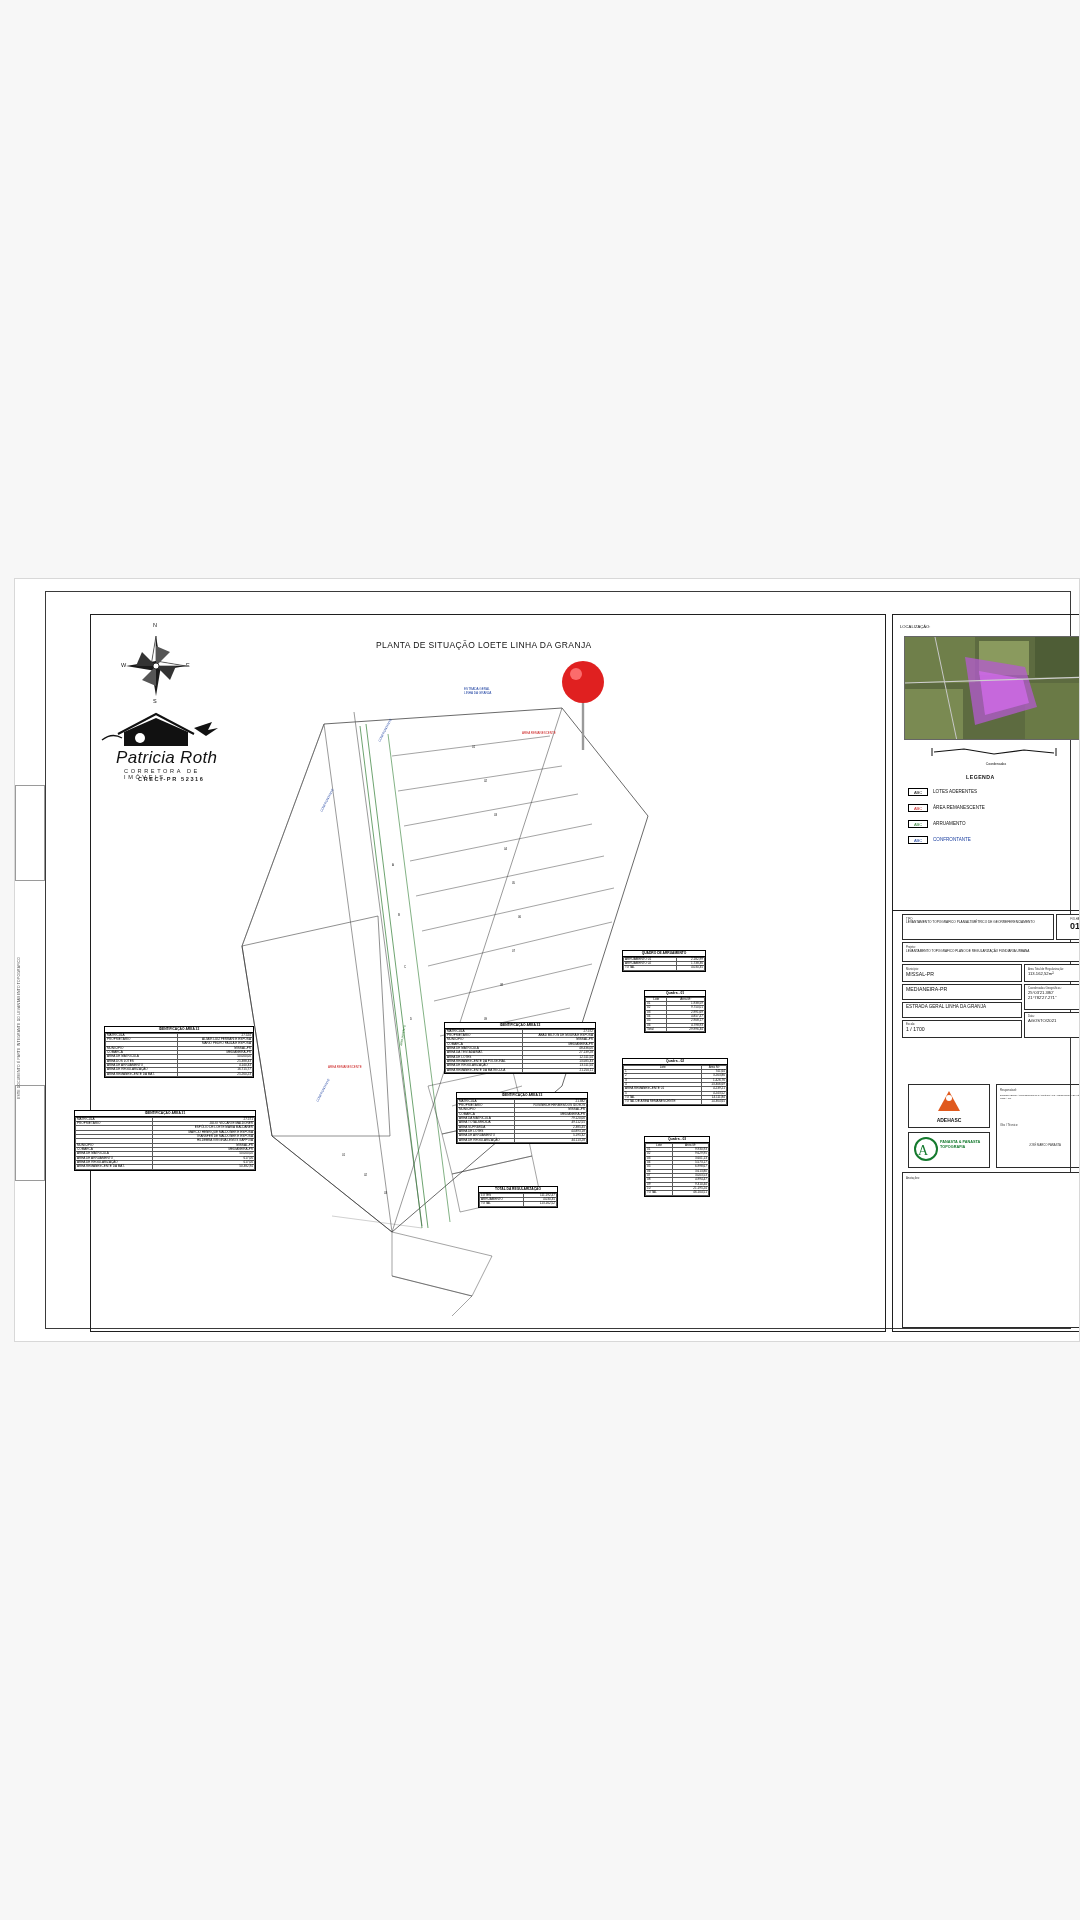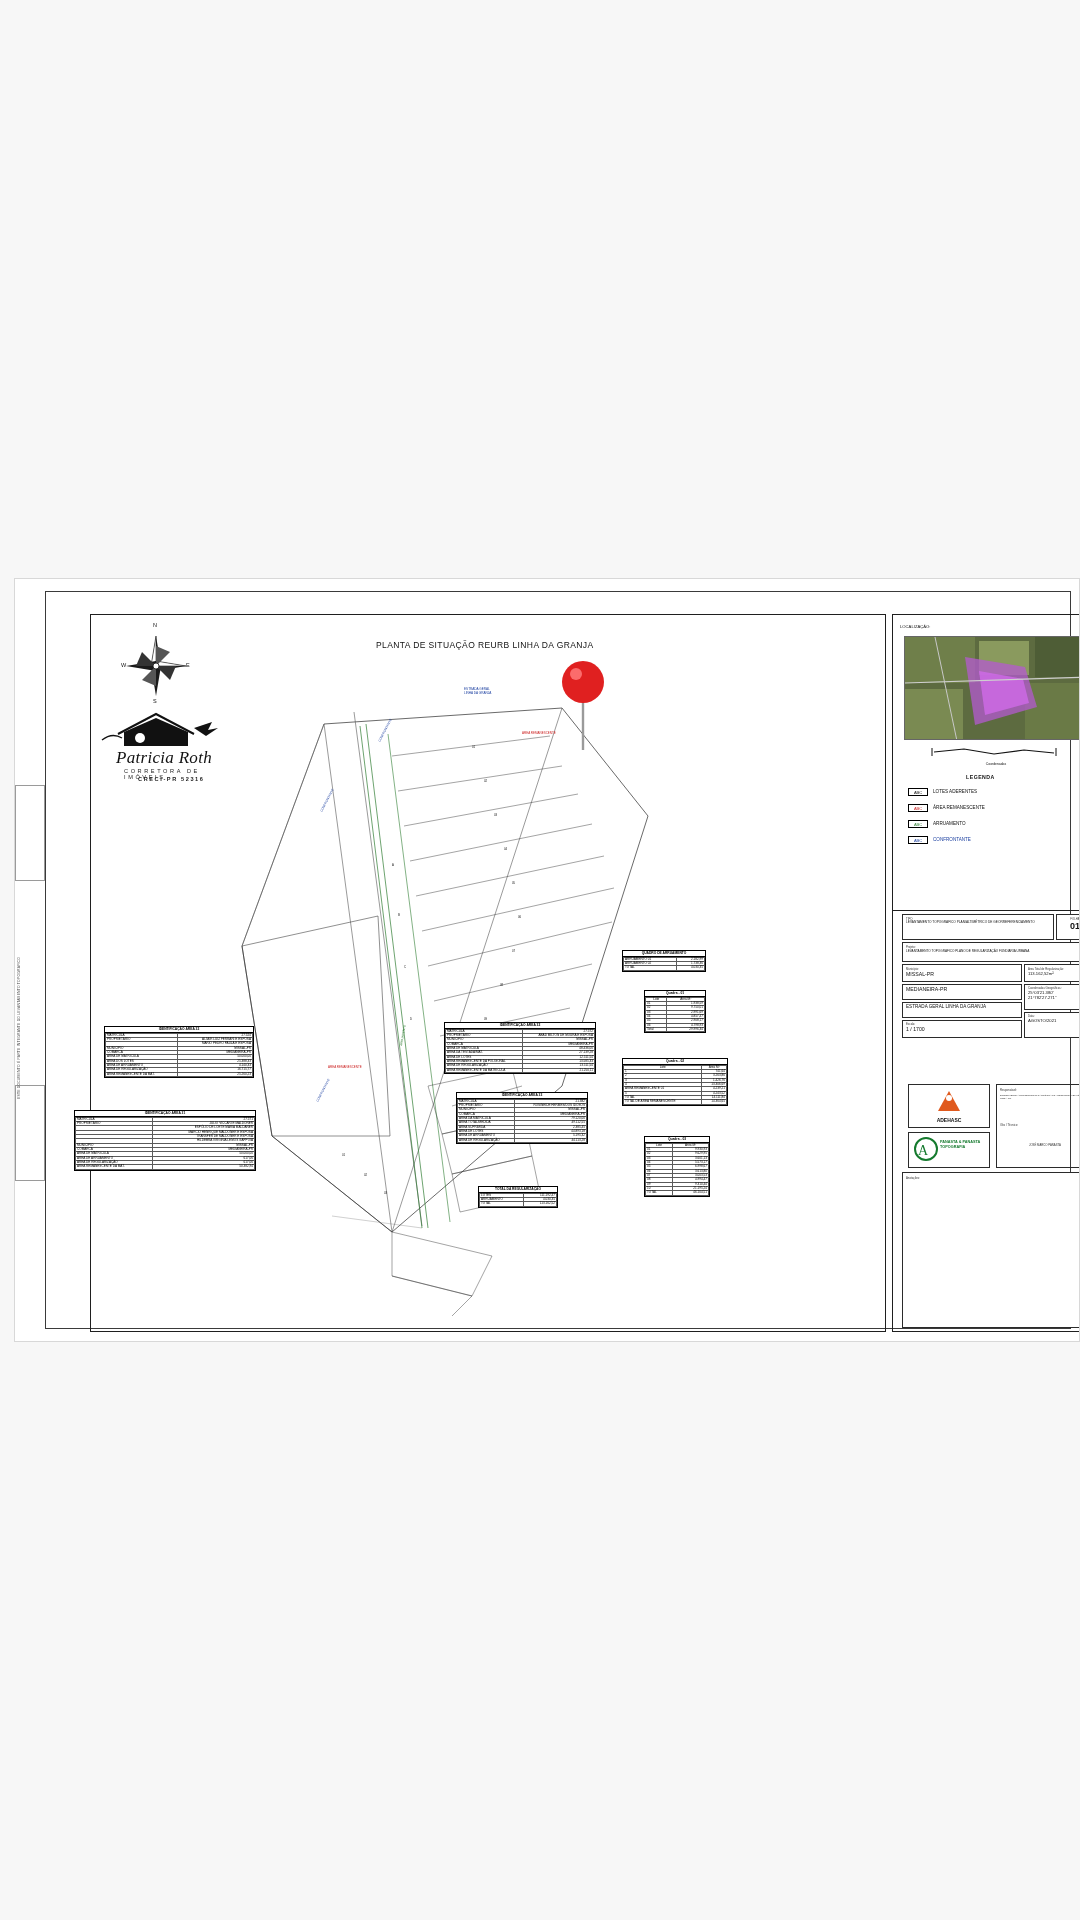--- a/index.html
+++ b/index.html
@@ -71,21 +71,21 @@
     color: #111;
     white-space: nowrap;
   }
   
   .compass { position: absolute; left: 74px; top: 30px; width: 72px; height: 82px; }
   .compass .lbl { position:absolute; font-size:5.5px; color:#111; }
   
   .logo-wrap { position: absolute; left: 48px; top: 120px; width: 150px; height: 70px; }
   .logo-name {
     position: absolute; left: 22px; top: 36px;
-    font-family: Liberation Serif, serif;
+    font-family: Liberation Sans, sans-serif;
     font-style: italic;
     font-size: 17px;
     color: #111;
     letter-spacing: .3px;
   }
   .logo-sub {
     position: absolute; left: 30px; top: 56px;
     font-size: 5.6px; letter-spacing: 2.6px; color: #222;
   }
   .logo-creci {
@@ -160,21 +160,21 @@
 
     <div class="margin-box" style="top:206px;height:96px;"></div>
     <div class="margin-box" style="top:506px;height:96px;"></div>
     <div class="side-label">ESTE DOCUMENTO É PARTE INTEGRANTE DO LEVANTAMENTO TOPOGRÁFICO</div>
 
     <div class="frame-outer">
 
       <div class="frame-inner-left"></div>
       <div class="frame-inner-right"></div>
 
-      <div class="plan-title">PLANTA DE SITUAÇÃO REURB LINHA DA GRANJA</div>
+      <div class="plan-title">PLANTA DE SITUAÇÃO LOETE LINHA DA GRANJA</div>
 
       <div class="compass">
         <svg width="72" height="82" viewBox="0 0 72 82">
           <g transform="translate(36,44)">
             <polygon points="0,-30 5,0 0,30 -5,0" fill="#1a1a1a"></polygon>
             <polygon points="0,-30 -5,0 0,0" fill="#ffffff" stroke="#1a1a1a" stroke-width="0.6"></polygon>
             <polygon points="-30,0 0,5 30,0 0,-5" fill="#1a1a1a"></polygon>
             <polygon points="30,0 0,-5 0,0" fill="#ffffff" stroke="#1a1a1a" stroke-width="0.6"></polygon>
             <polygon points="0,-20 14,-14 0,0" fill="#555"></polygon>
             <polygon points="20,0 14,14 0,0" fill="#333"></polygon>

